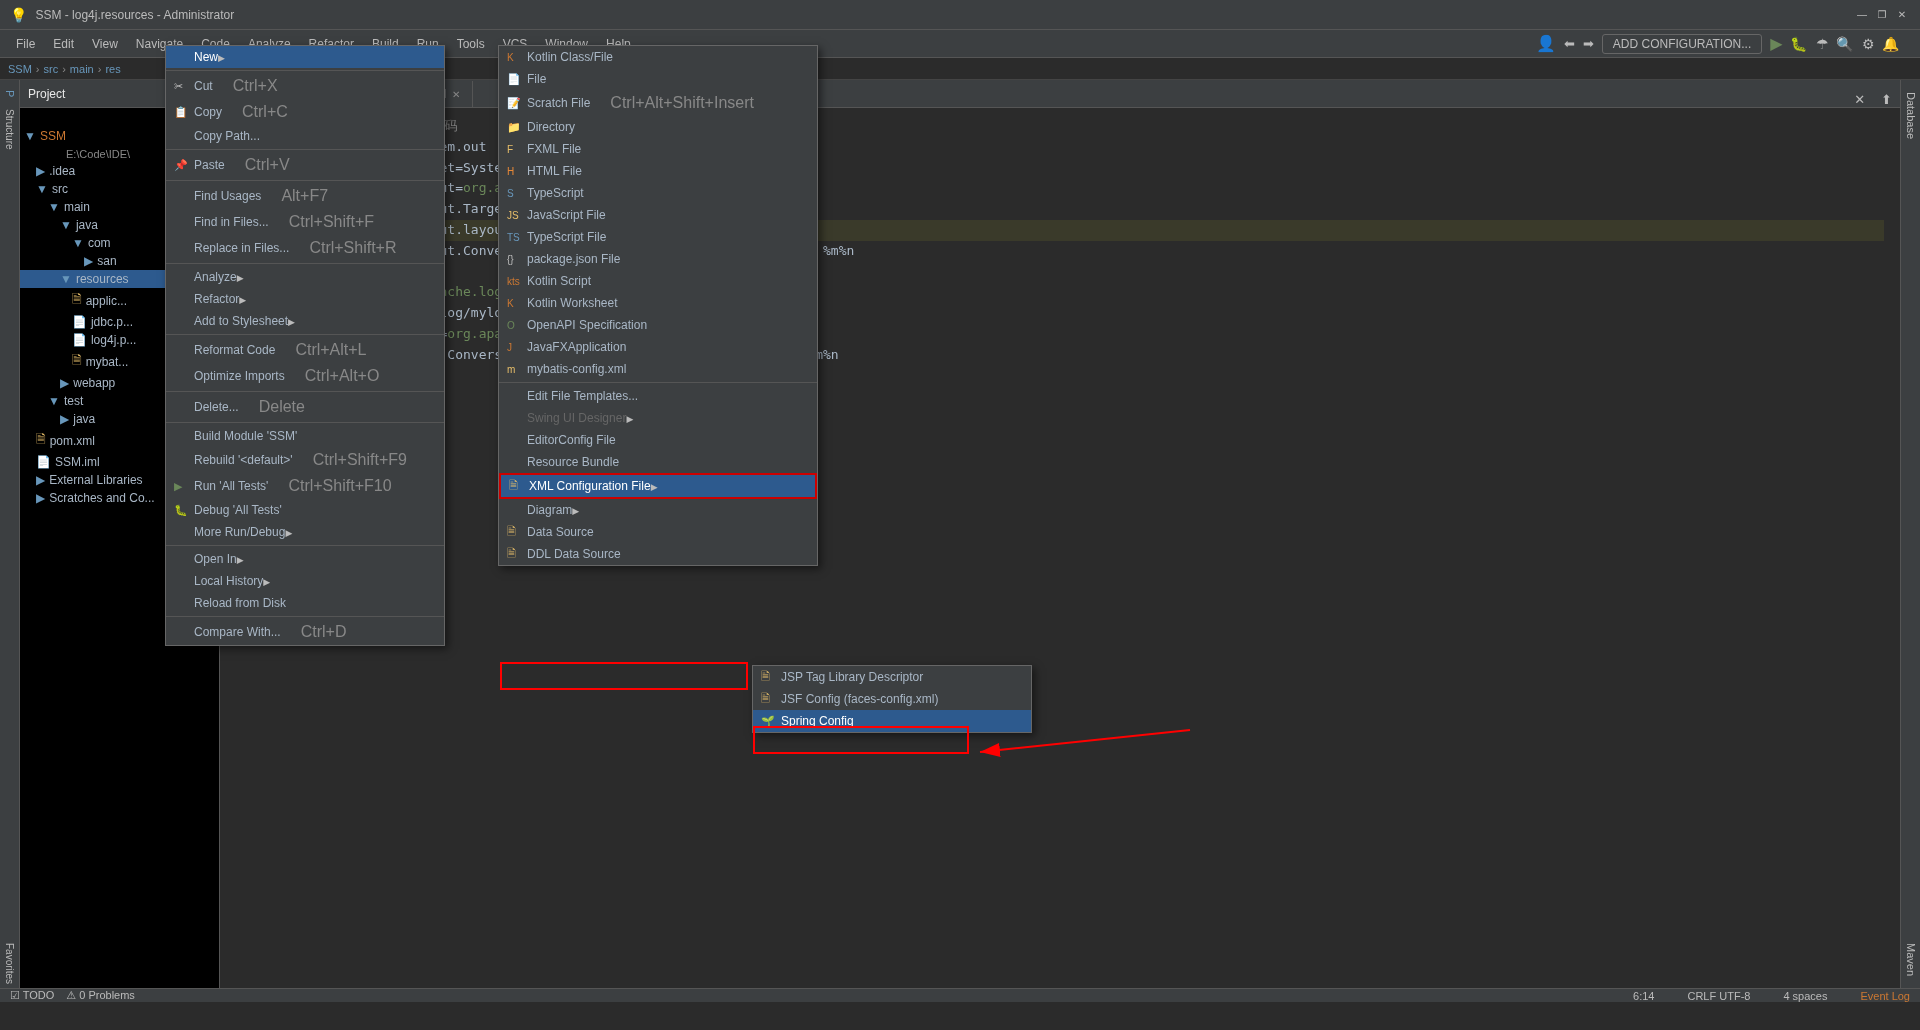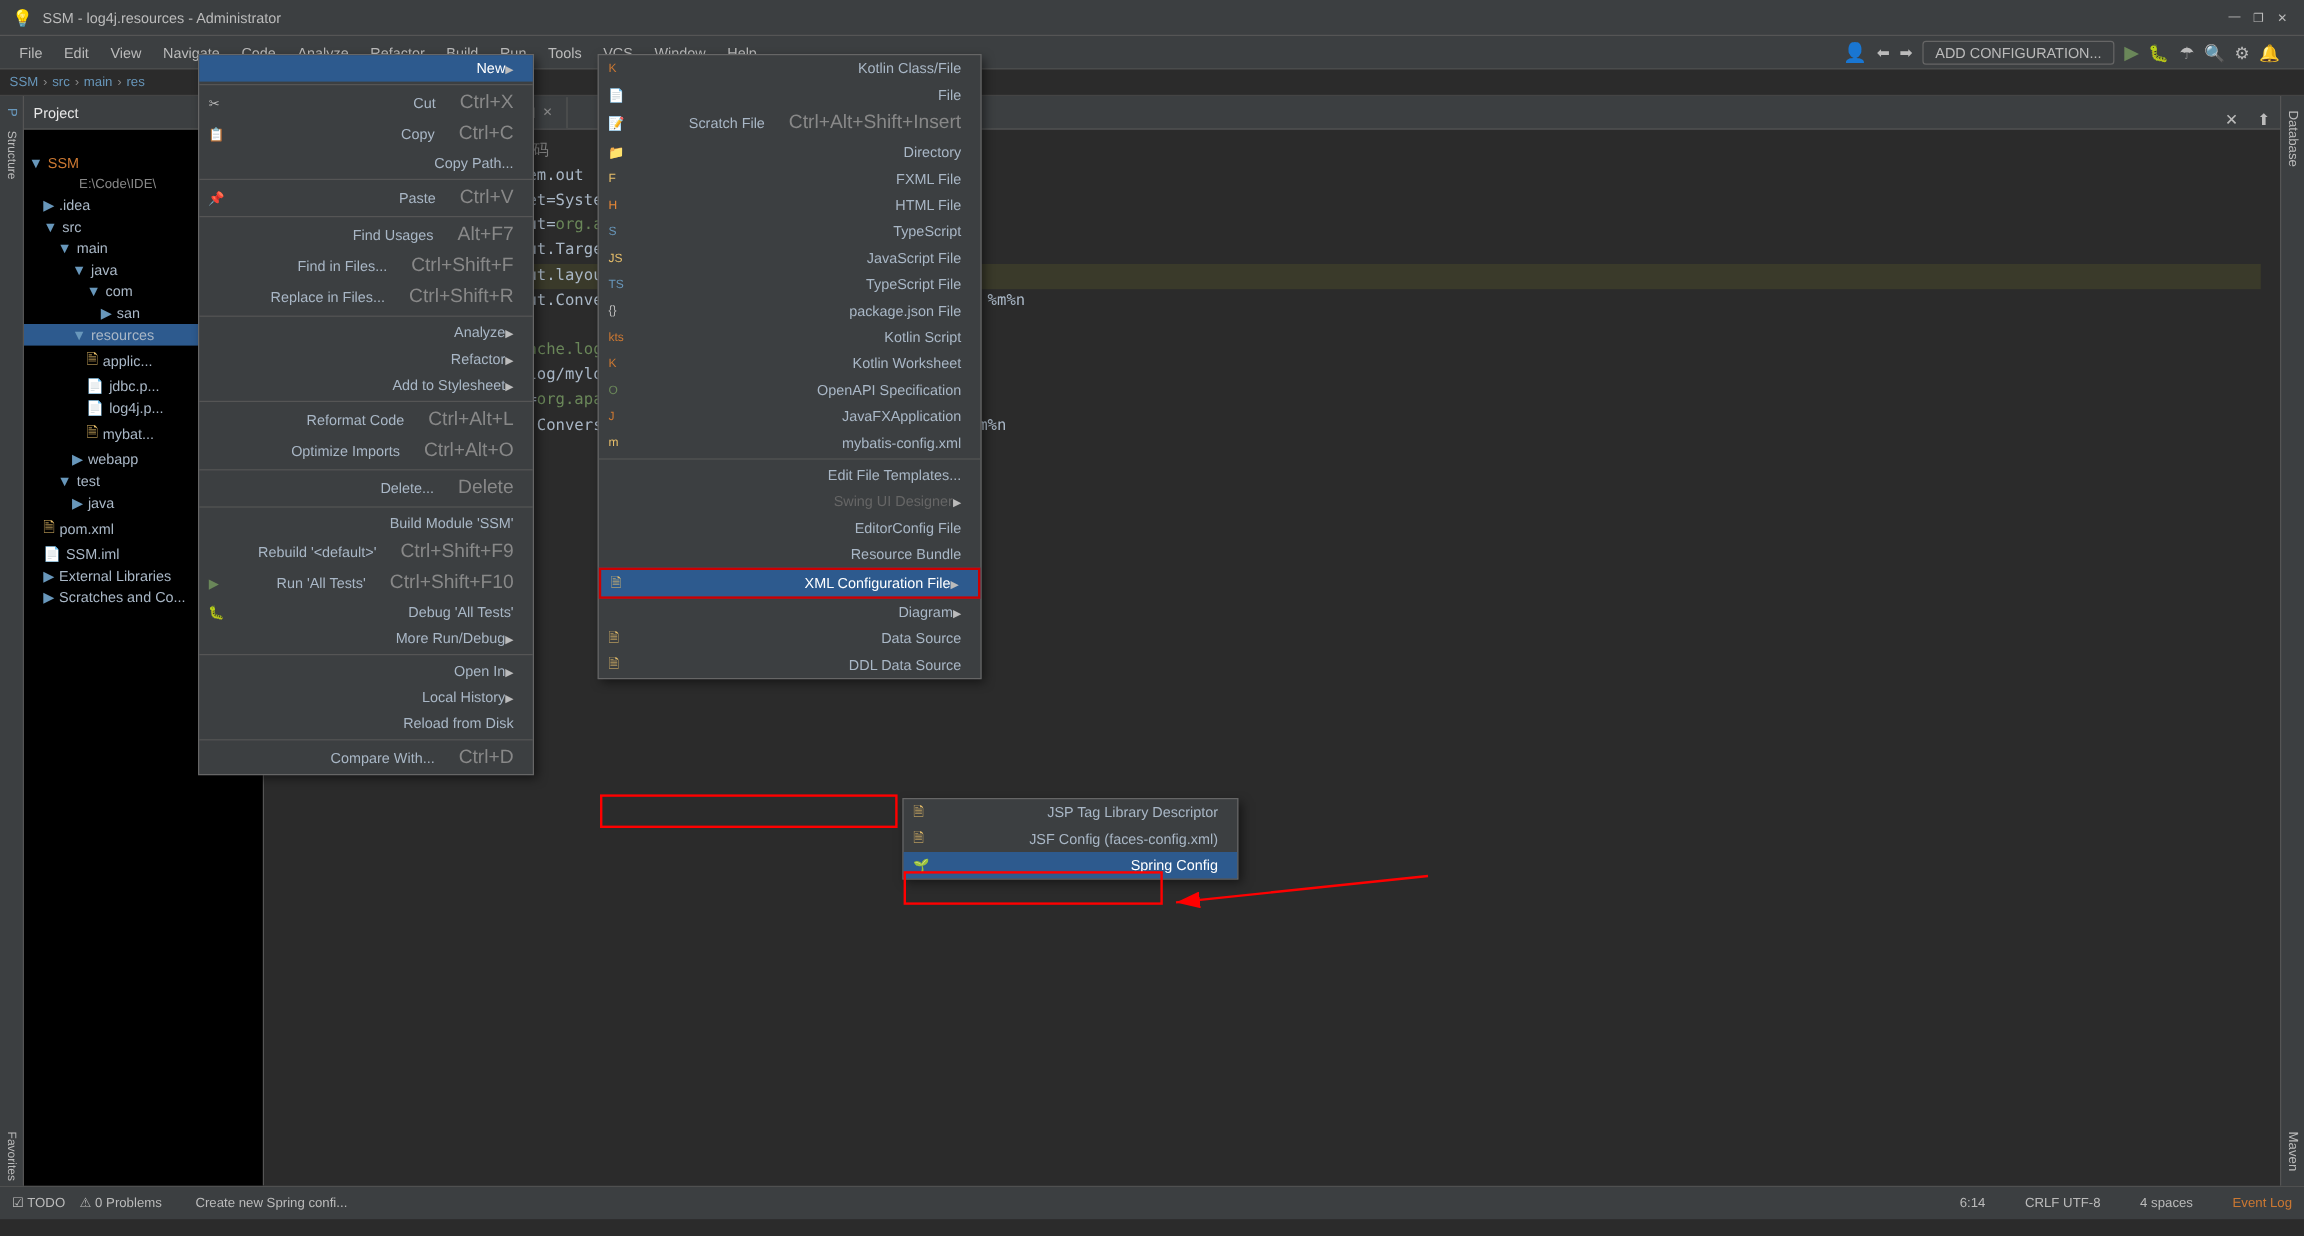--- a/index.html
+++ b/index.html
@@ -172,21 +172,21 @@
     .right-sidebar-label {
       writing-mode: vertical-rl;
       font-size: 11px;
       color: #bbb;
       padding: 8px 2px;
       cursor: pointer;
     }
 
     
     #status-bar {
-      height: 28px;
+      height: 14px;
       background: #3c3f41;
       border-top: 1px solid #555;
       display: flex;
       align-items: center;
       padding: 0 10px;
       font-size: 11px;
       color: #bbb;
       gap: 16px;
       justify-content: space-between;
     }
@@ -197,21 +197,21 @@
       background: #3c3f41;
       border: 1px solid #666;
       box-shadow: 3px 3px 8px rgba(0,0,0,0.5);
       min-width: 280px;
       z-index: 100;
       font-size: 12px;
     }
     .context-menu-item {
       display: flex;
       align-items: center;
-      justify-content: flex-end;
+      justify-content: flex-start;
       padding: 4px 16px 4px 28px;
       cursor: pointer;
       color: #a9b7c6;
       position: relative;
     }
     .context-menu-item.highlighted { background: #2d5a8e; color: #fff; }
     .context-menu-item.disabled { color: #666; }
     .menu-shortcut {
       color: #888;
       font-size: 16px;
@@ -484,21 +484,20 @@
     <div style="flex:1;"></div>
     <div class="right-sidebar-label">Maven</div>
   </div>
 </div>
 
 <div id="status-bar">
   <div style="display:flex;align-items:center;gap:12px;">
     <span>☑ TODO</span>
     <span>⚠ <span>0 Problems</span></span>
   </div>
-  <span style="color:#bbb;flex:1;text-align:left;margin-left:12px;">Create new Spring confi...</span>
   <div style="display:flex;align-items:center;gap:33px;">
     <span>6:14</span>
     <span>CRLF  UTF-8</span>
     <span>4 spaces</span>
     <span style="color:#cc7832;">Event Log</span>
   </div>
 </div>
 
 <div id="ctx-level1" class="context-menu">
   <div class="context-menu-item highlighted">

